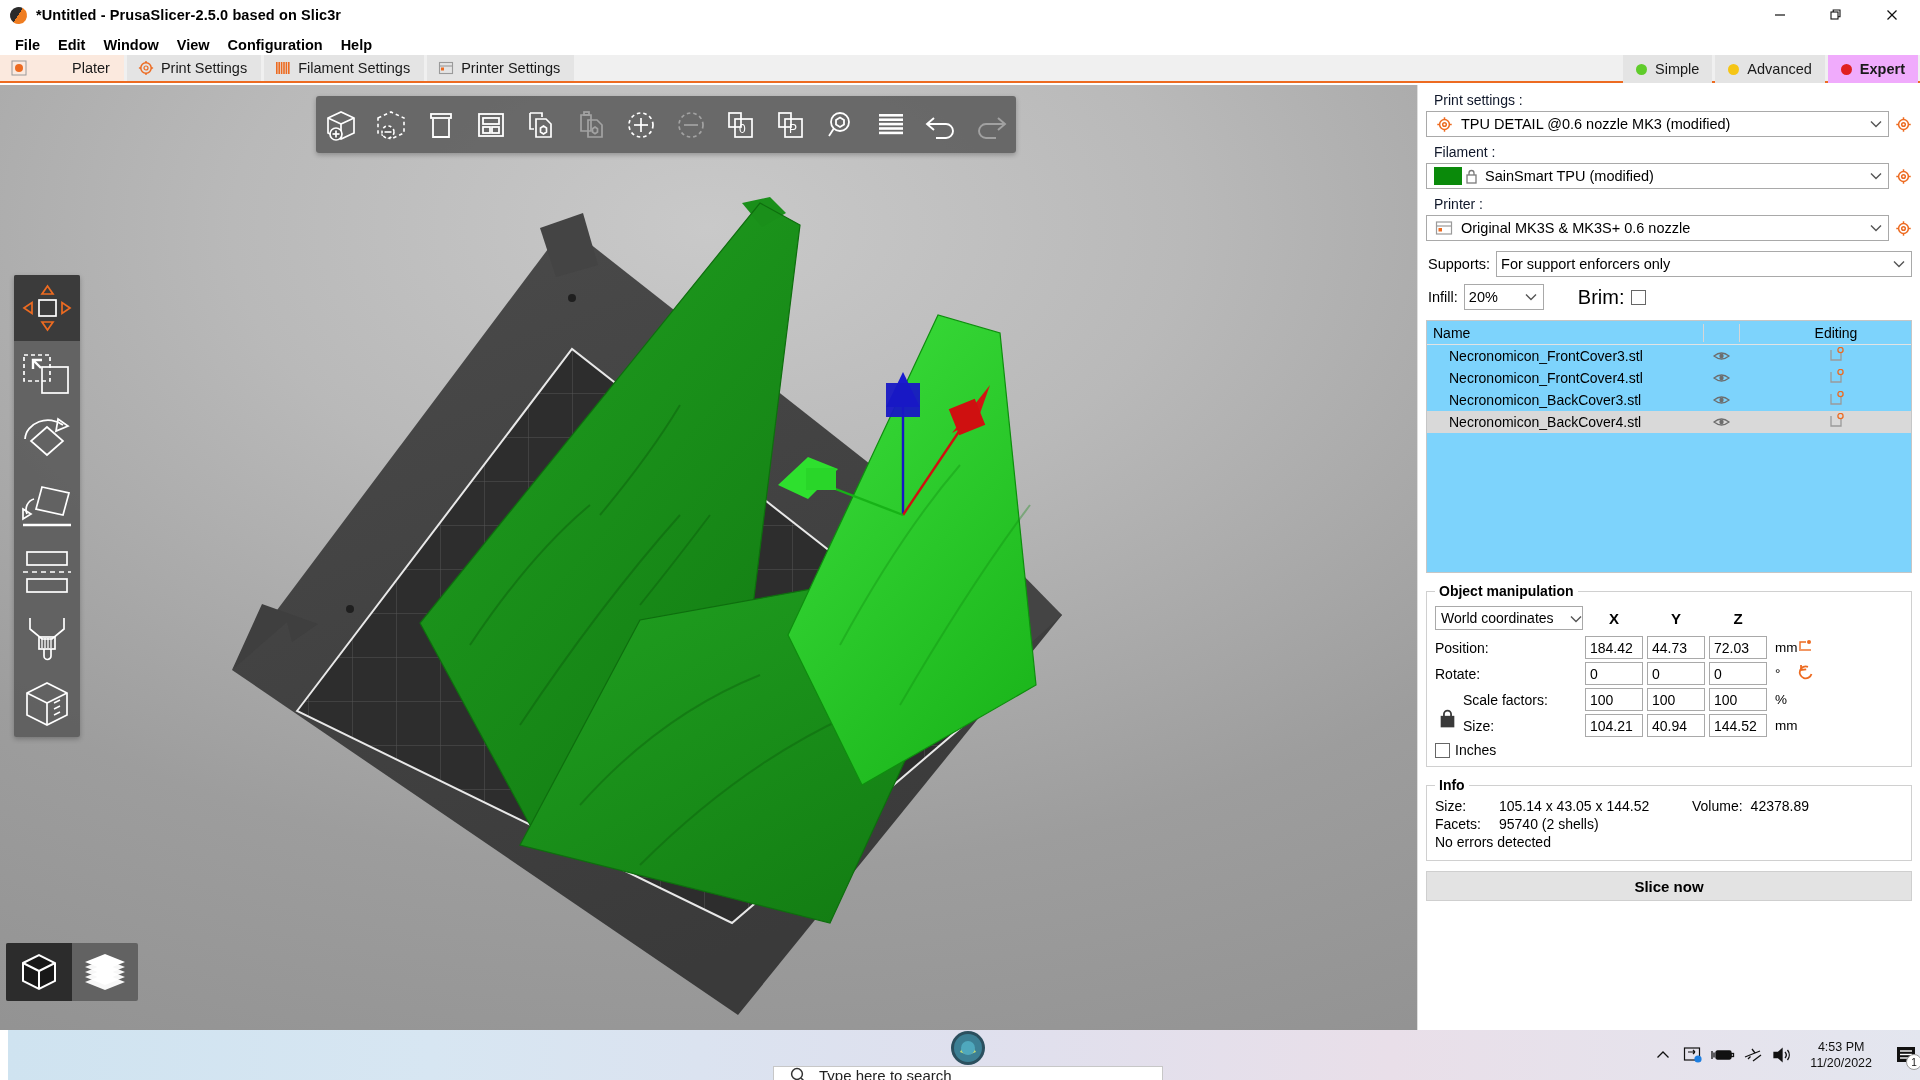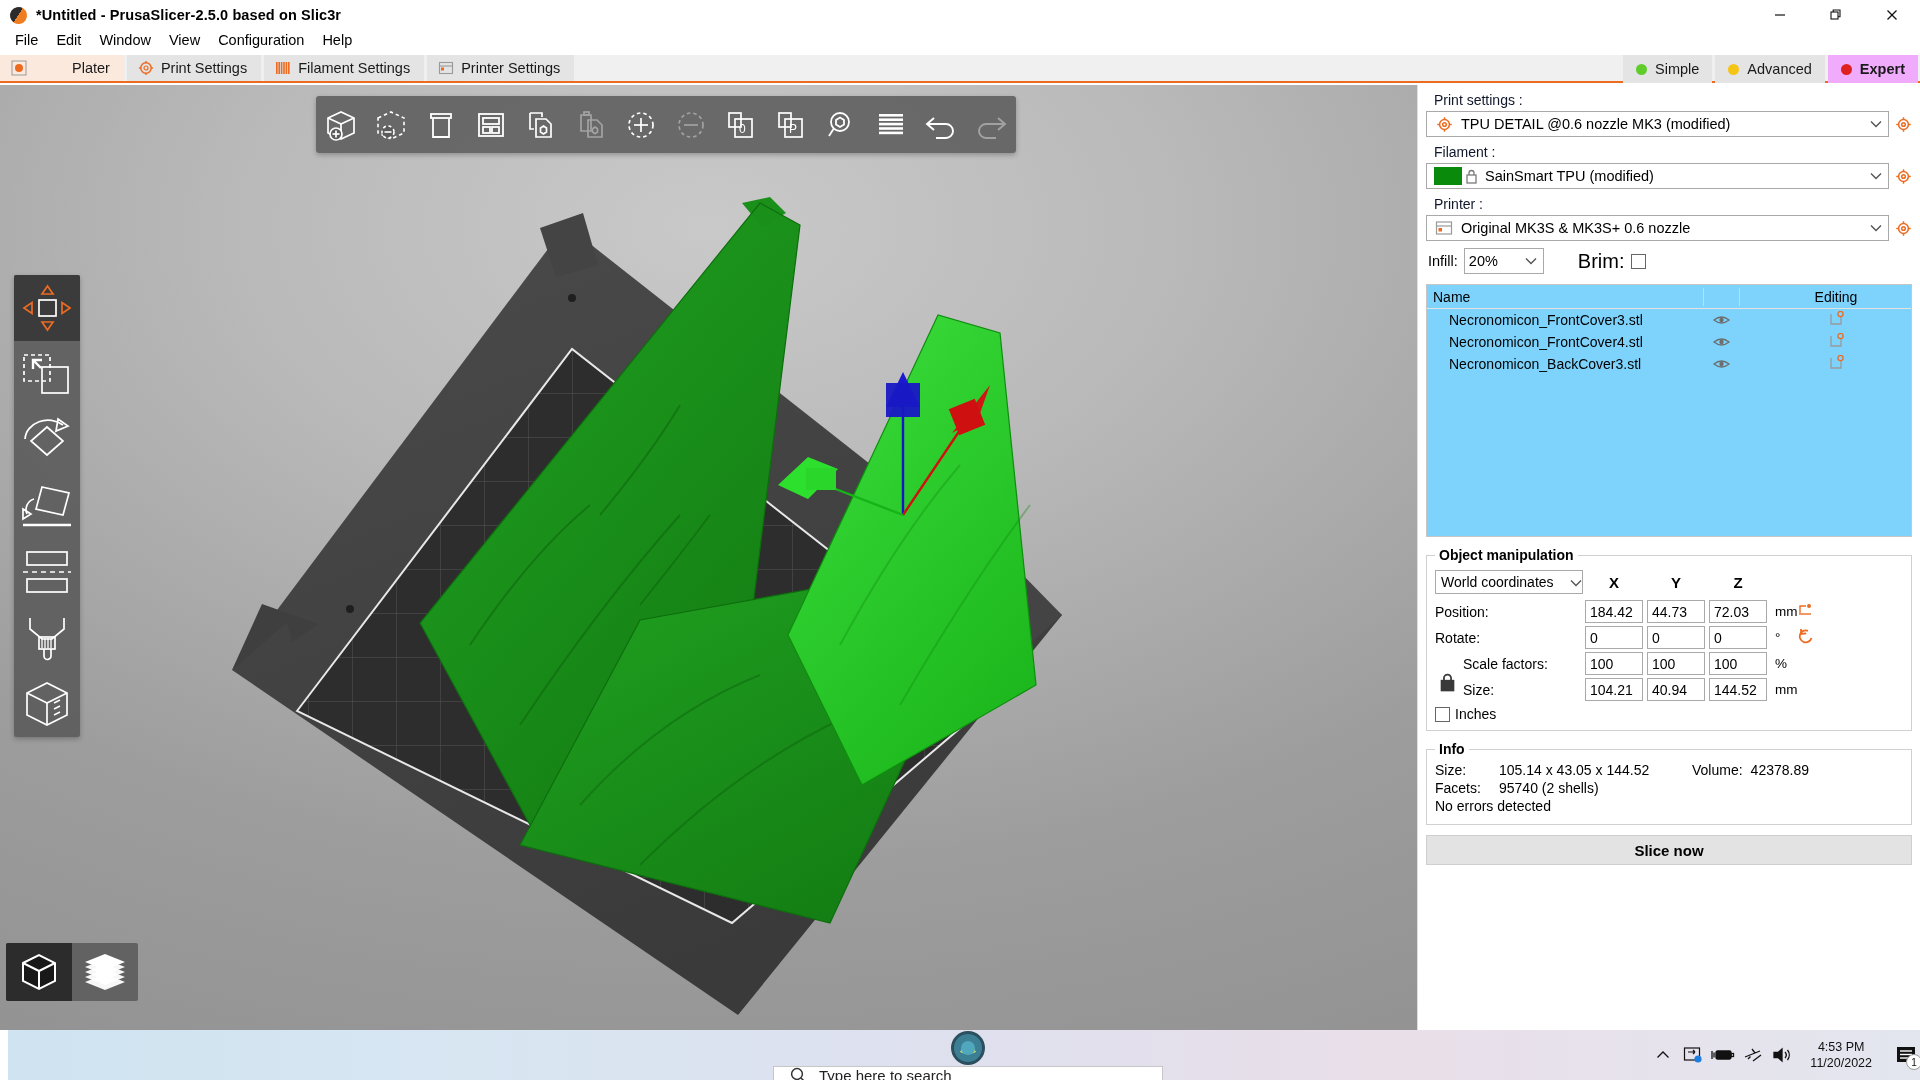--- a/index.html
+++ b/index.html
@@ -28,21 +28,21 @@
   .title-text { font-size: 14.5px; color: #000; font-weight: bold; letter-spacing: 0.1px; }
   .win-controls { position: absolute; right: 0; top: 0; height: 30px; display: flex; }
   .win-btn {
     width: 56px; height: 30px; display: flex; align-items: center; justify-content: center;
     color: #111; font-size: 14px;
   }
 
   
   .menubar {
     position: absolute; top: 30px; left: 0; width: 1552px; height: 25px;
-    background: #ffffff; display: flex; align-items: flex-start; padding-left: 6px;
+    background: #ffffff; display: flex; align-items: flex-end; padding-left: 6px; font-weight: bold;
   }
   .menu-item { font-size: 14.5px; color: #000; padding: 2px 9px; cursor: default; }
 
   
   .tabbar {
     position: absolute; top: 55px; left: 0; width: 1920px; height: 28px;
     background: #f0f0f0; display: flex; align-items: stretch;
     border-bottom: 2px solid #ed6b21;
   }
   .tab {
@@ -671,20 +671,31 @@
           <circle cx="8" cy="8" r="4.6"></circle>
             <circle cx="8" cy="8" r="1.7"></circle>
           <line x1="8" y1="1.2" x2="8" y2="3"></line>
             <line x1="8" y1="13" x2="8" y2="14.8"></line>
           <line x1="1.2" y1="8" x2="3" y2="8"></line>
             <line x1="13" y1="8" x2="14.8" y2="8"></line>
         </svg>
       </span>
     </div>
 
+    <div class="supports-row">
+      <span class="lbl">Supports:</span>
+      <div class="combo">
+        <span class="cval">For support enforcers only</span>
+        <span class="chev">
+          <svg width="12" height="8" viewBox="0 0 12 8" fill="none" stroke="#555" stroke-width="1.4">
+              <polyline points="1,1.5 6,6.5 11,1.5"></polyline>
+            </svg>
+        </span>
+      </div>
+    </div>
 
     <div class="infill-row">
       <span class="lbl" style="font-size:14.5px">Infill:</span>
       <div class="combo">
         <span class="cval">20%</span>
         <span class="chev">
           <svg width="12" height="8" viewBox="0 0 12 8" fill="none" stroke="#555" stroke-width="1.4">
               <polyline points="1,1.5 6,6.5 11,1.5"></polyline>
             </svg>
         </span>
@@ -729,20 +740,36 @@
         <span class="ol-c2"></span>
         <span class="ol-edit">
           <svg width="15" height="15" viewBox="0 0 15 15" fill="none" stroke="#9a9a9a" stroke-width="1.3">
               <path d="M2 3 L2 13 L12 13 L12 6"></path>
               <circle cx="11.5" cy="3" r="2.6" stroke="#ed6b21"></circle>
             </svg>
         </span>
       </div>
       <div class="obj-row">
         <span class="ol-name">Necronomicon_BackCover3.stl</span>
+        <span class="ol-c1">
+          <svg width="17" height="12" viewBox="0 0 17 12" fill="none" stroke="#6d6d6d" stroke-width="1.3">
+              <path d="M1 6 Q8.5 0 16 6 Q8.5 12 1 6Z"></path>
+              <circle cx="8.5" cy="6" r="2.2" fill="#6d6d6d" stroke="none"></circle>
+            </svg>
+        </span>
+        <span class="ol-c2"></span>
+        <span class="ol-edit">
+          <svg width="15" height="15" viewBox="0 0 15 15" fill="none" stroke="#9a9a9a" stroke-width="1.3">
+              <path d="M2 3 L2 13 L12 13 L12 6"></path>
+              <circle cx="11.5" cy="3" r="2.6" stroke="#ed6b21"></circle>
+            </svg>
+        </span>
+      </div>
+      <div class="obj-row selected">
+        <span class="ol-name">Necronomicon_BackCover4.stl</span>
         <span class="ol-c1">
           <svg width="17" height="12" viewBox="0 0 17 12" fill="none" stroke="#6d6d6d" stroke-width="1.3">
               <path d="M1 6 Q8.5 0 16 6 Q8.5 12 1 6Z"></path>
               <circle cx="8.5" cy="6" r="2.2" fill="#6d6d6d" stroke="none"></circle>
             </svg>
         </span>
         <span class="ol-c2"></span>
         <span class="ol-edit">
           <svg width="15" height="15" viewBox="0 0 15 15" fill="none" stroke="#9a9a9a" stroke-width="1.3">
               <path d="M2 3 L2 13 L12 13 L12 6"></path>

